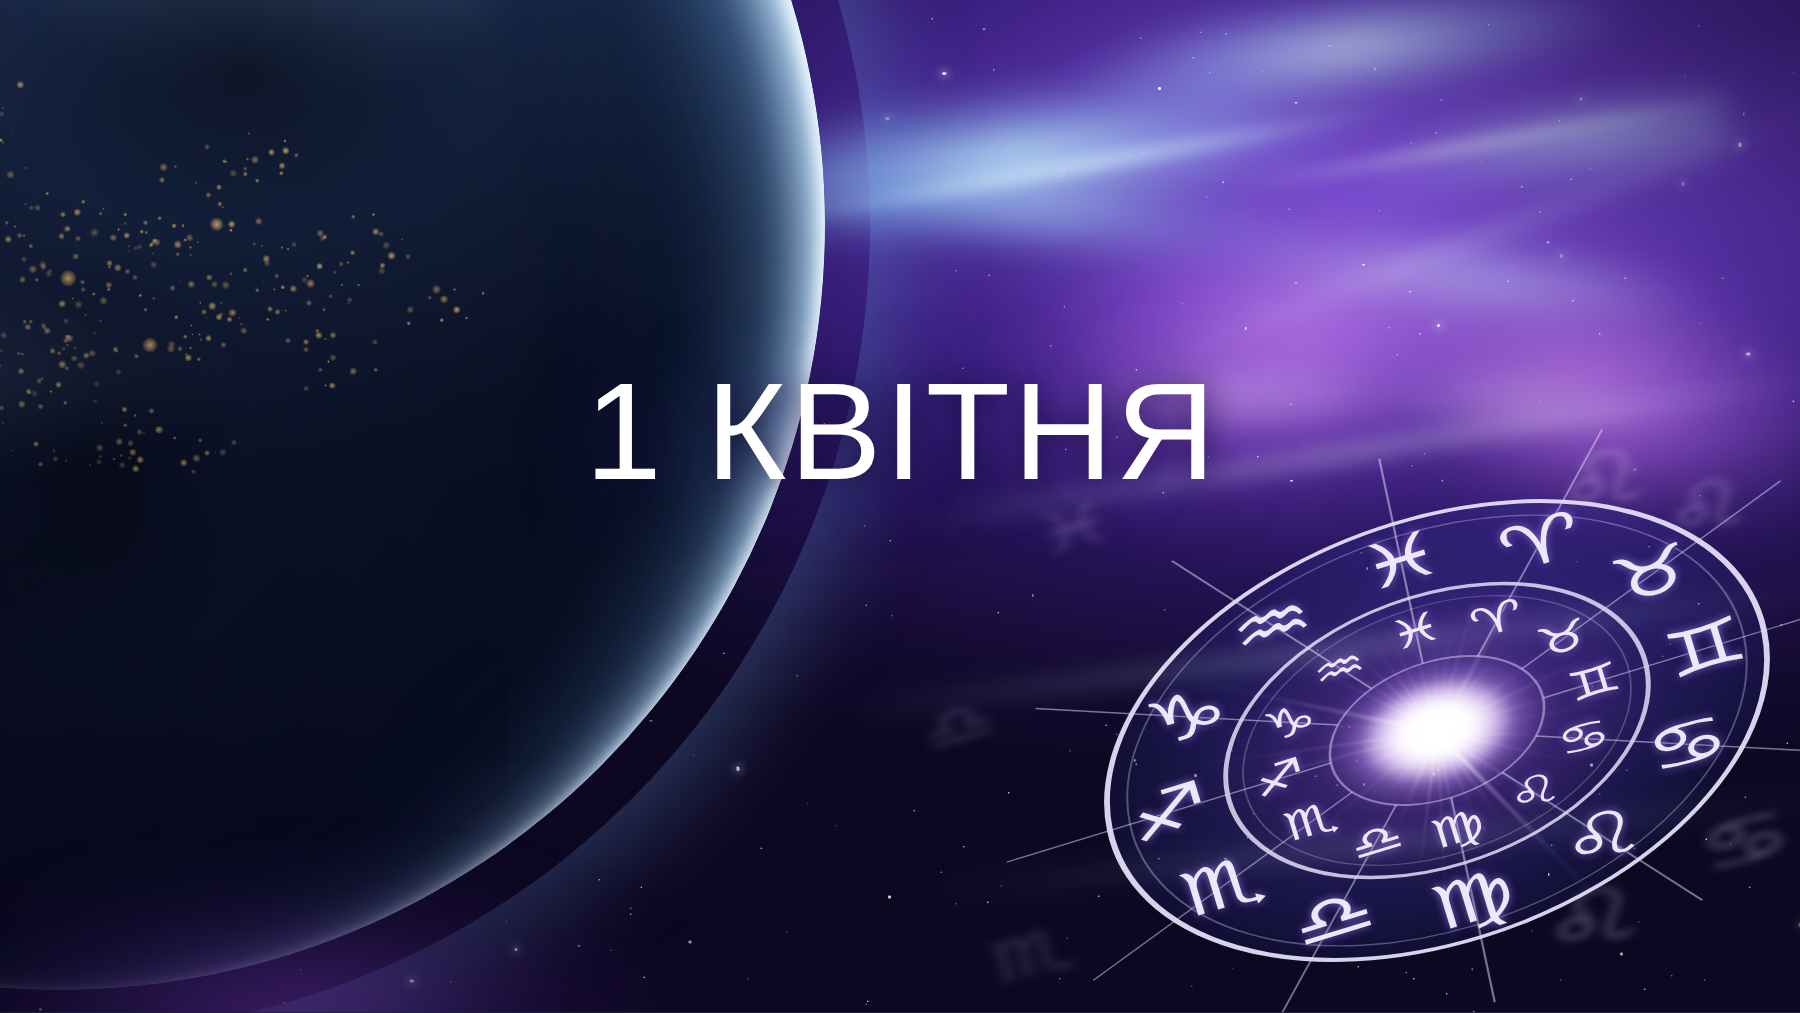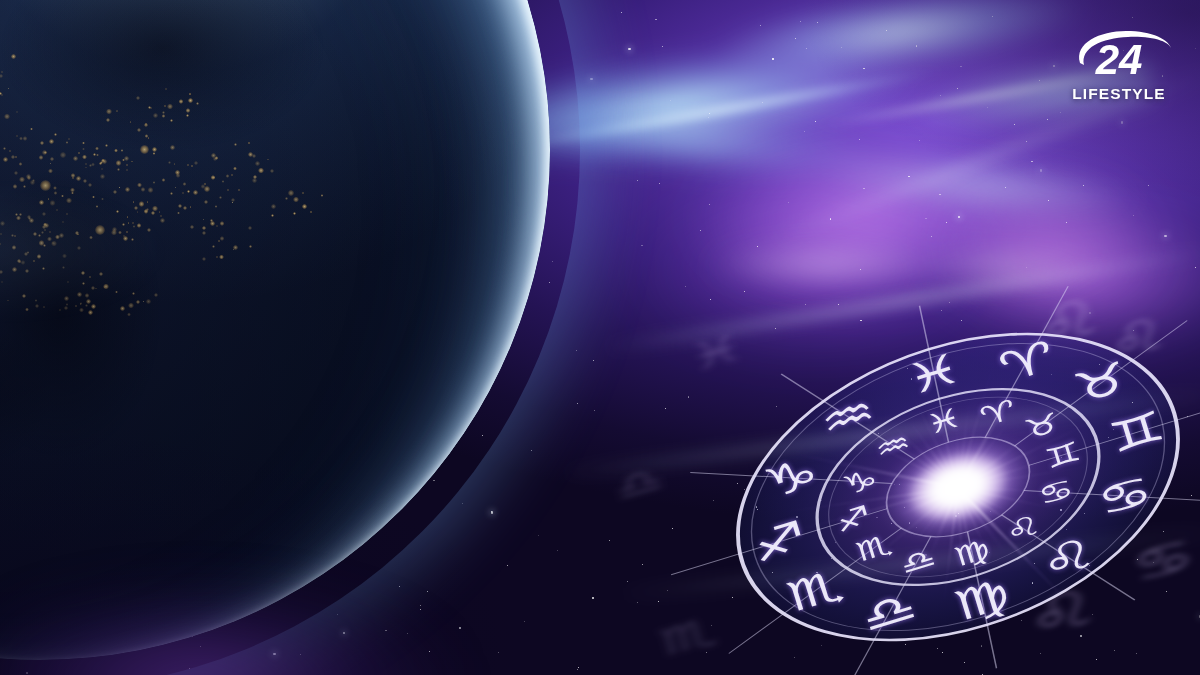--- a/index.html
+++ b/index.html
@@ -961,23 +961,17 @@
 
   <div class="streak" style="left:600px;top:296px;width:620px;height:8px;transform:rotate(-9deg);"></div>
   <div class="streak" style="left:560px;top:430px;width:660px;height:7px;transform:rotate(-7deg);opacity:.75;"></div>
   <div class="streak" style="left:620px;top:560px;width:600px;height:6px;transform:rotate(-6deg);opacity:.55;"></div>
   <div class="streak" style="left:760px;top:150px;width:470px;height:10px;transform:rotate(-21deg);opacity:.5;"></div>
 
   <div class="vignette"></div>
   <div class="bottom-glow"></div>
 
   <div class="titleblock">
+    <div class="t-date">1 КВІТНЯ</div>
   </div>
 
-  <div class="logo">
-    <svg viewBox="0 0 118 60" aria-hidden="true">
-      <path d="M20 36 C 14 16, 40 4, 66 4 C 92 4, 110 12, 112 24 C 111 14, 92 9, 68 10 C 42 11, 20 21, 24 38 Z" fill="#ffffff"></path>
-      <text x="59" y="47" text-anchor="middle" font-family="'Liberation Sans', sans-serif" font-size="42" font-weight="700" font-style="italic" fill="#ffffff" id="logo-number">24</text>
-    </svg>
-    <div class="logo-word">LIFESTYLE</div>
-  </div>
 
 </div>
 
 </body></html>

